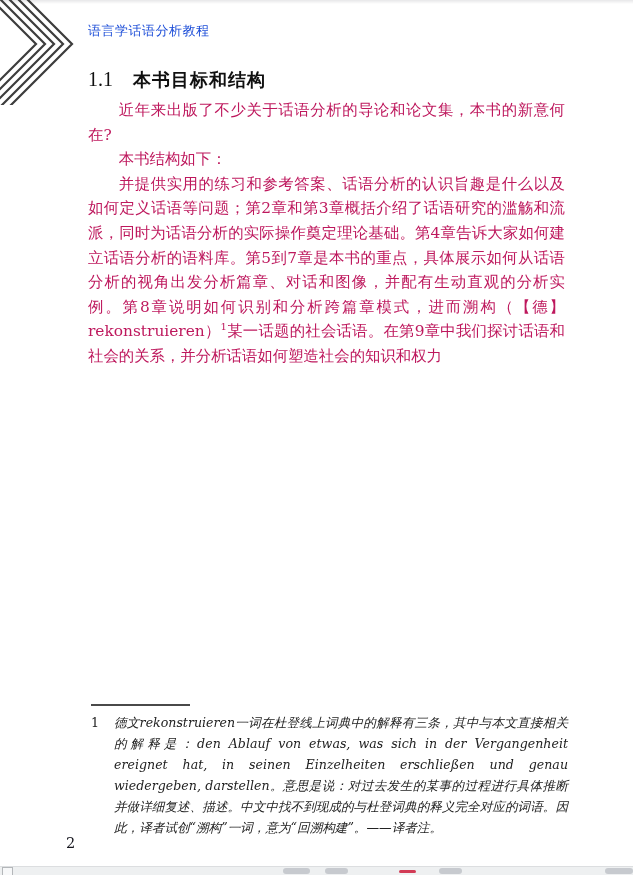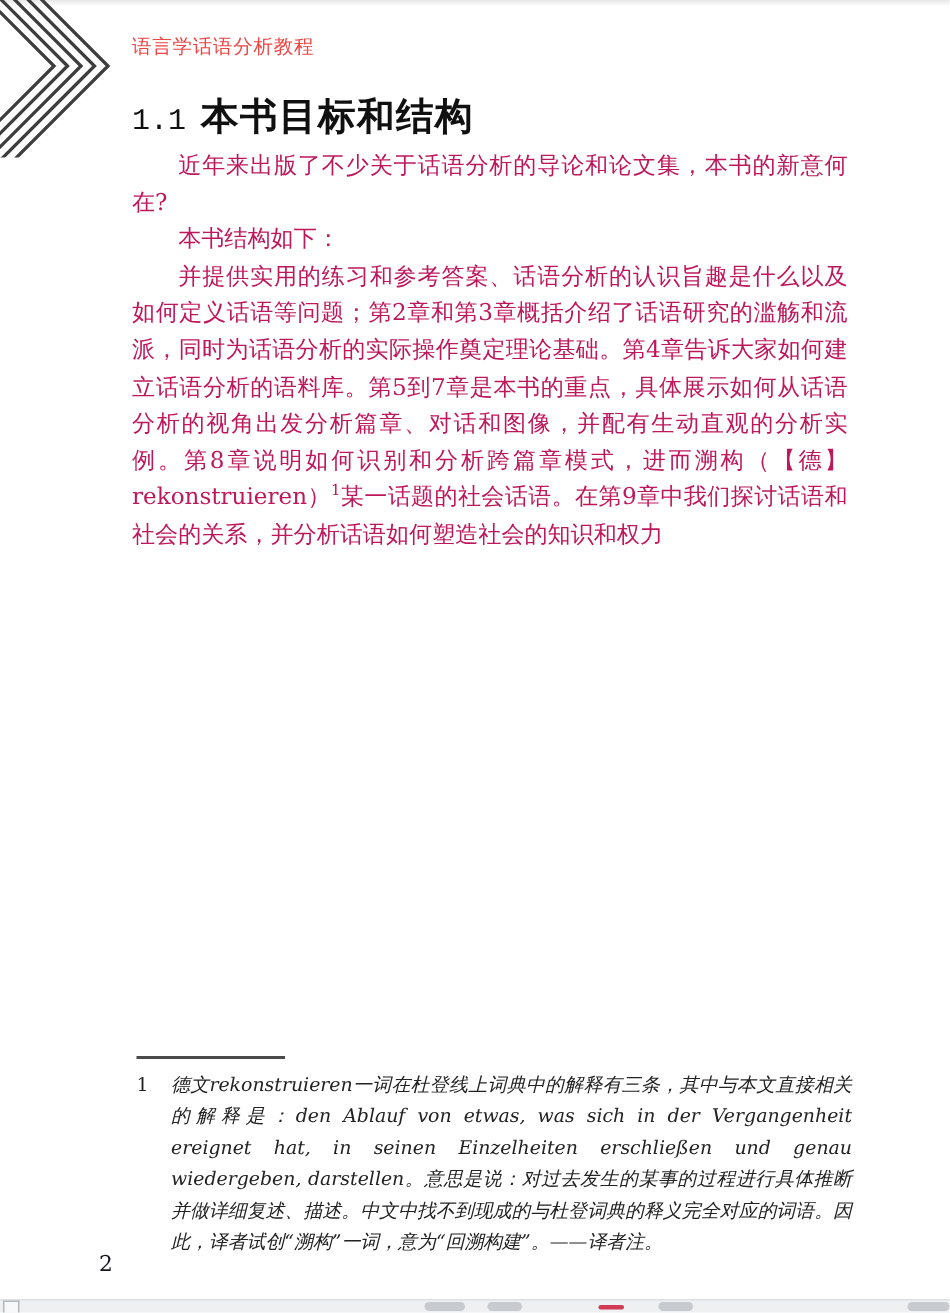--- a/index.html
+++ b/index.html
@@ -13,34 +13,34 @@
     position:absolute; left:0; top:0; width:633px; height:4px;
     background:linear-gradient(#e7e7e9, #ffffff);
   }
 
   
   .deco { position:absolute; left:0; top:0; }
 
   .running-head {
     position:absolute; left:88px; top:22px;
     font-family:"DejaVu Sans","Liberation Sans",sans-serif;
-    font-size:13px; color:#ef4444; letter-spacing:0.5px;
+    font-size:13px; color:#1d4ed8; letter-spacing:0.5px;
   }
 
   .heading {
     position:absolute; left:88px; top:56px; white-space:nowrap;
     color:#101010;
   }
   .heading .h-num {
-    font-family:Liberation Mono, monospace;
-    font-size:20px; font-weight:400; margin-right:10px;
+    font-family:Liberation Serif, serif;
+    font-size:20px; font-weight:400; margin-right:20px;
   }
   .heading .h-title {
     font-family:"DejaVu Sans","Liberation Sans",sans-serif;
-    font-size:25px; font-weight:700; letter-spacing:1px;
+    font-size:18px; font-weight:700; letter-spacing:1px;
   }
 
   .body-text {
     position:absolute; left:88px; top:98px; width:477px;
     font-size:15.4px; line-height:24.6px; color:#be185d;
     text-align:justify; text-justify:inter-character;
   }
   .body-text p { text-indent:2em; margin:0; }
   .body-text sup {
     font-size:10px; line-height:0; vertical-align:super;

